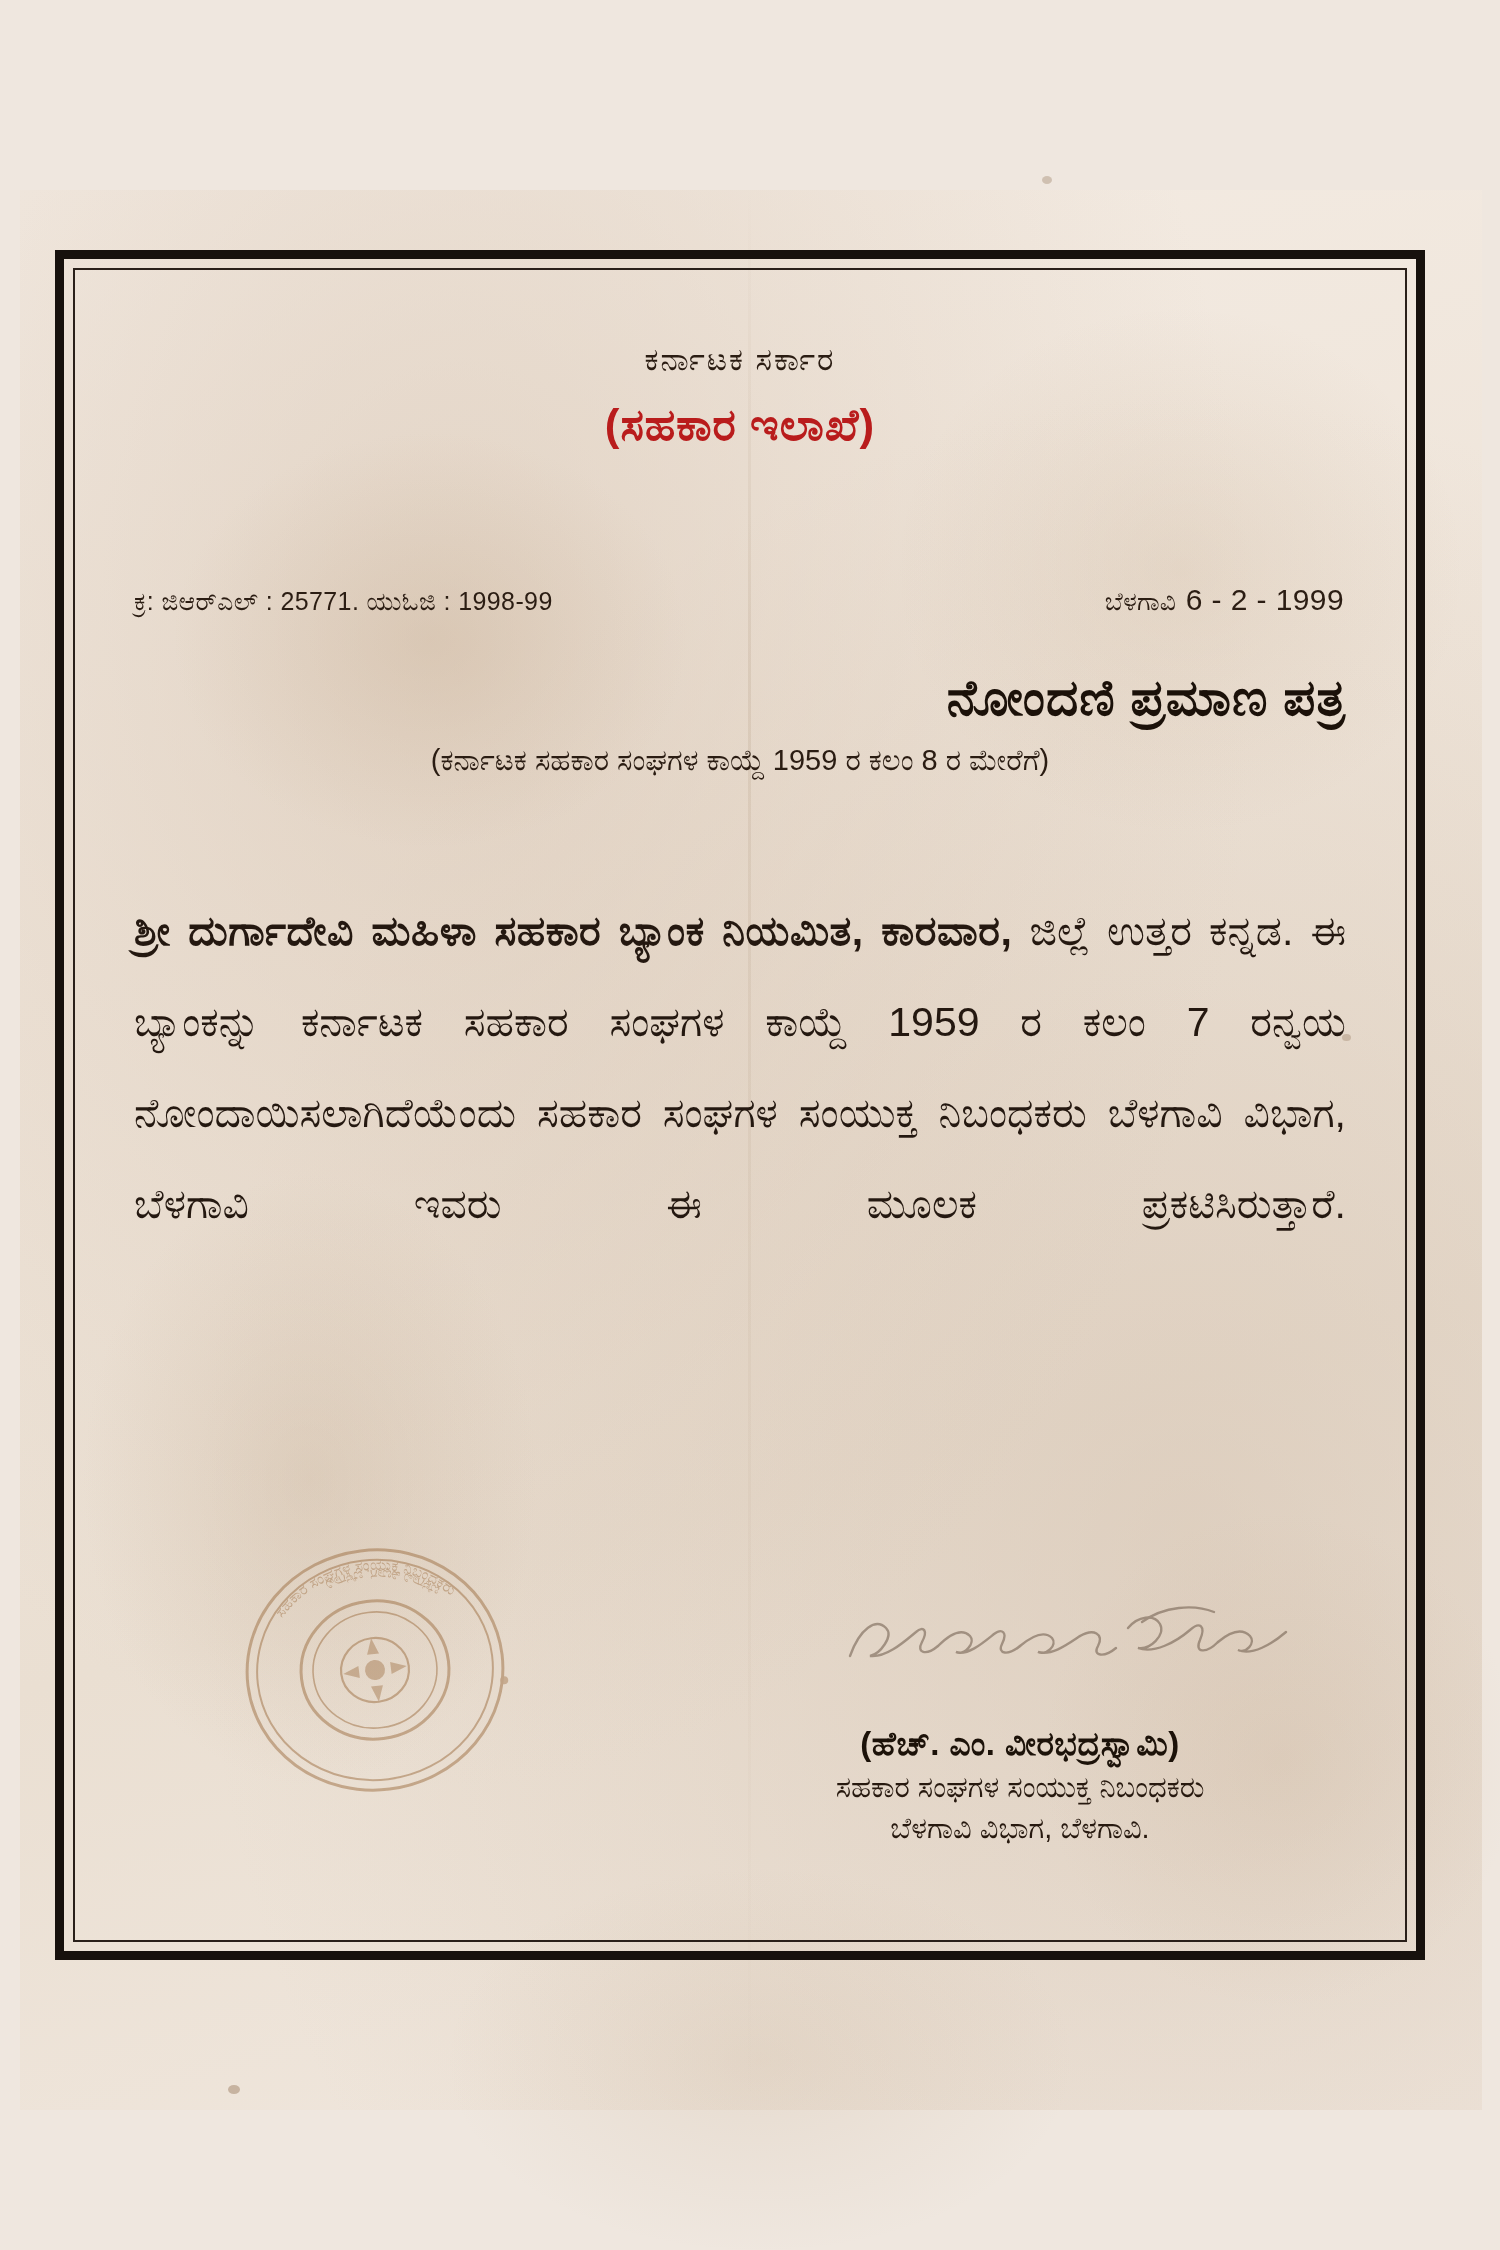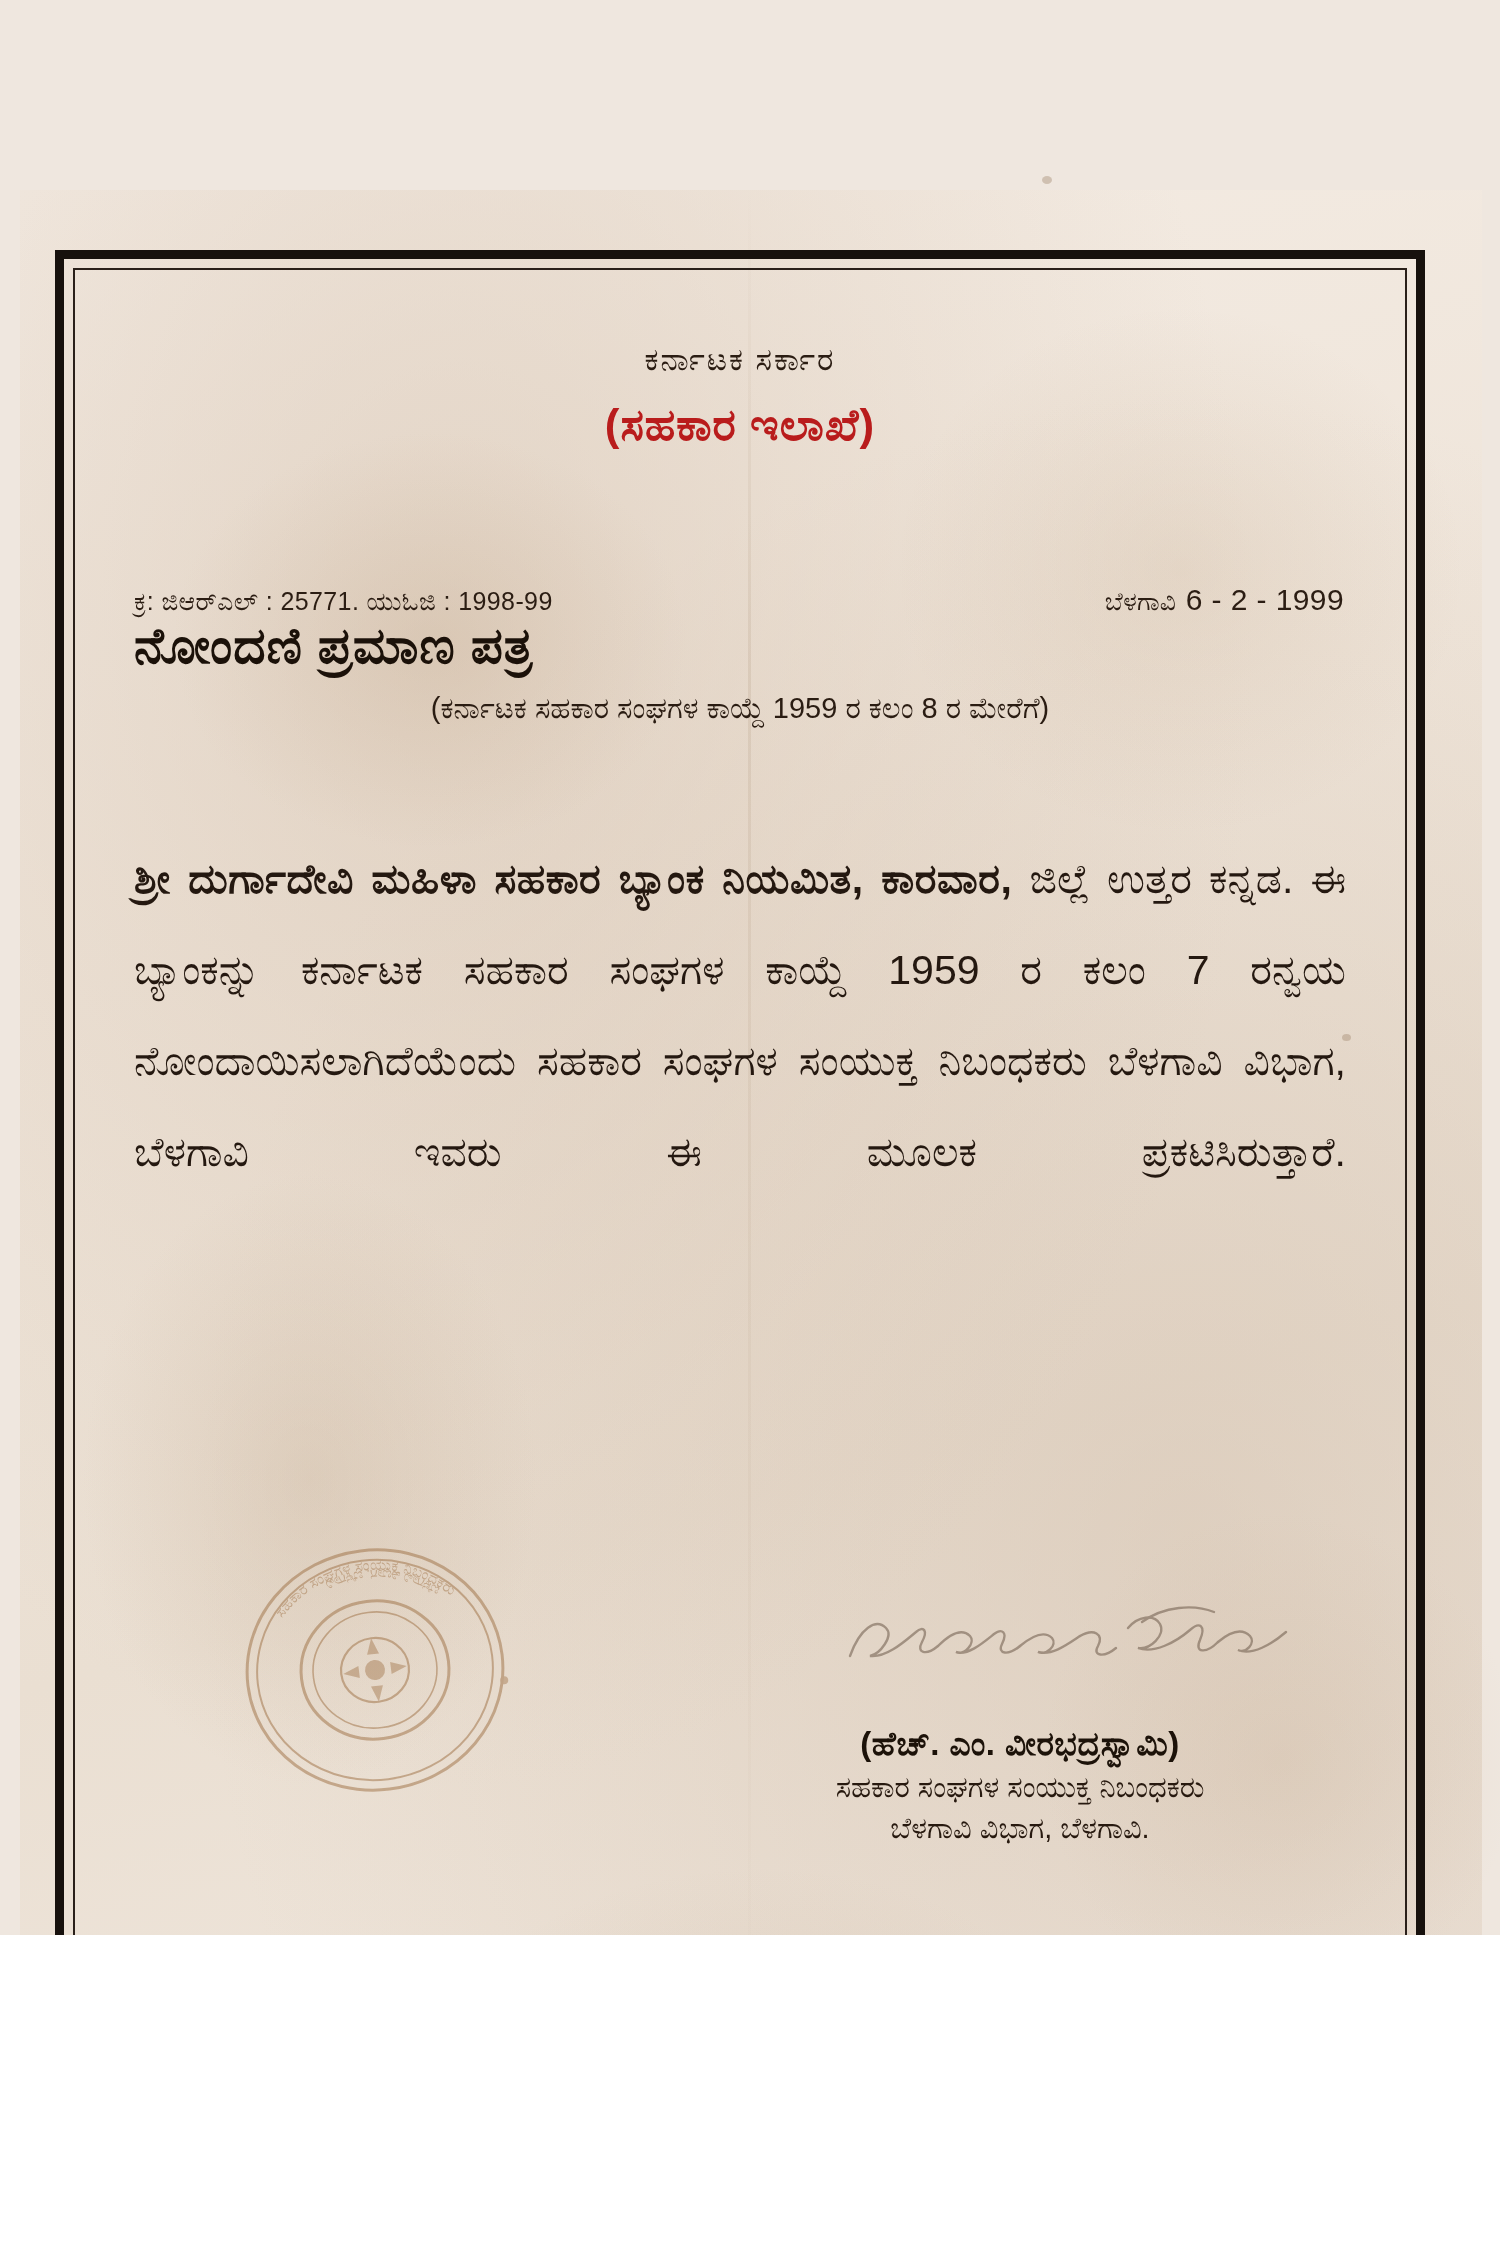--- a/index.html
+++ b/index.html
@@ -11,21 +11,21 @@
     width: 1500px;
     height: 2250px;
     font-family: "Liberation Sans", sans-serif;
     overflow: hidden;
   }
 
   
   #page {
     position: relative;
     width: 1500px;
-    height: 1935px;
+    height: 2250px;
     background: #efe7df;
     overflow: hidden;
   }
 
   
   #scan-surface {
     position: absolute;
     left: 20px;
     top: 190px;
     width: 1462px;
@@ -117,24 +117,25 @@
   }
   .meta-left { letter-spacing: 0.4px; }
   .meta-right { letter-spacing: 0.4px; white-space: nowrap; }
   .meta-right .daystamp {
     font-size: 30px;
     font-weight: normal;
     padding: 0 2px;
   }
 
   .doc-title {
-    text-align: left;
+    text-align: right;
     font-size: 50px;
     font-weight: bold;
     letter-spacing: 1px;
+    margin-top: 52px;
     color: #1b1109;
   }
   .doc-subtitle {
     text-align: center;
     font-size: 29px;
     margin-top: 16px;
     color: #2a1c12;
   }
 
   .body-block {

